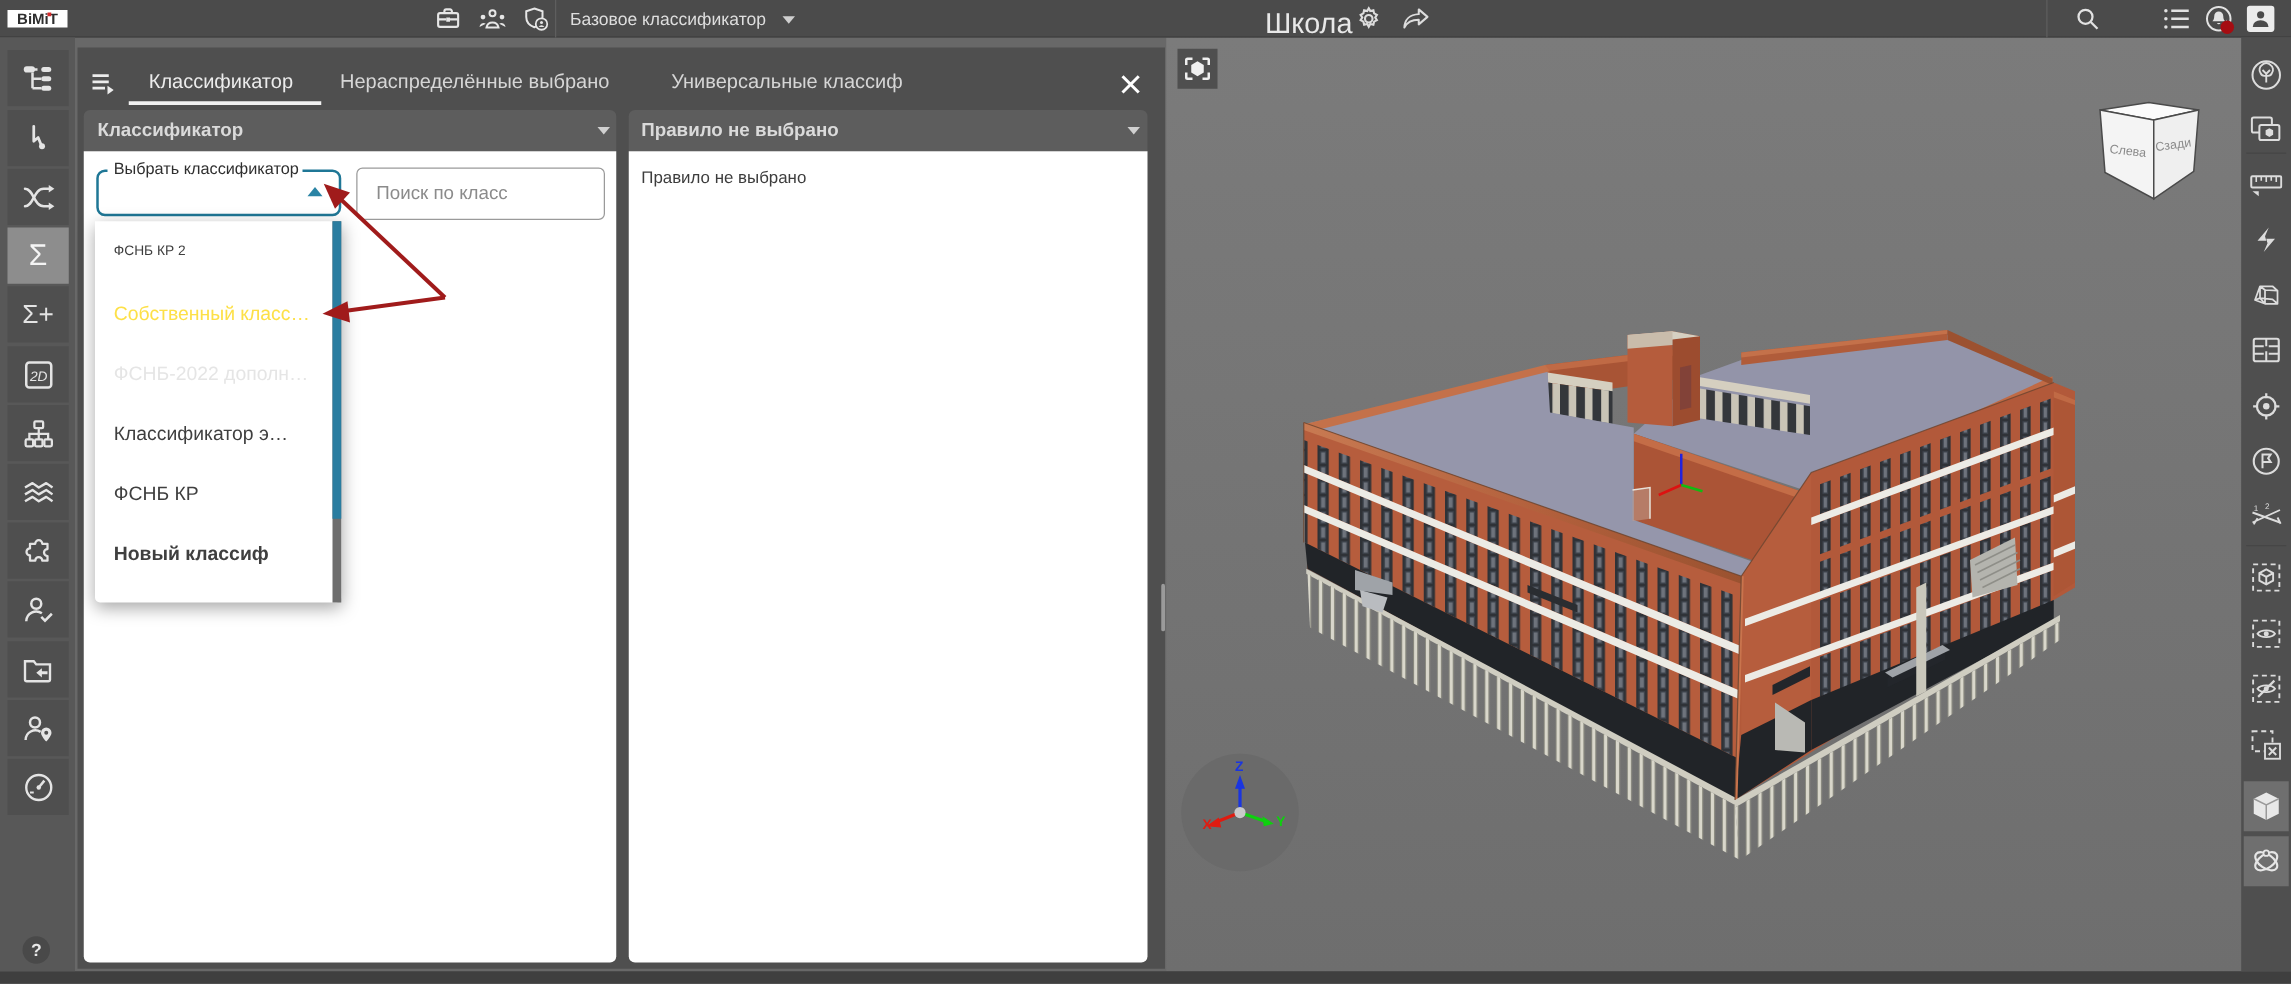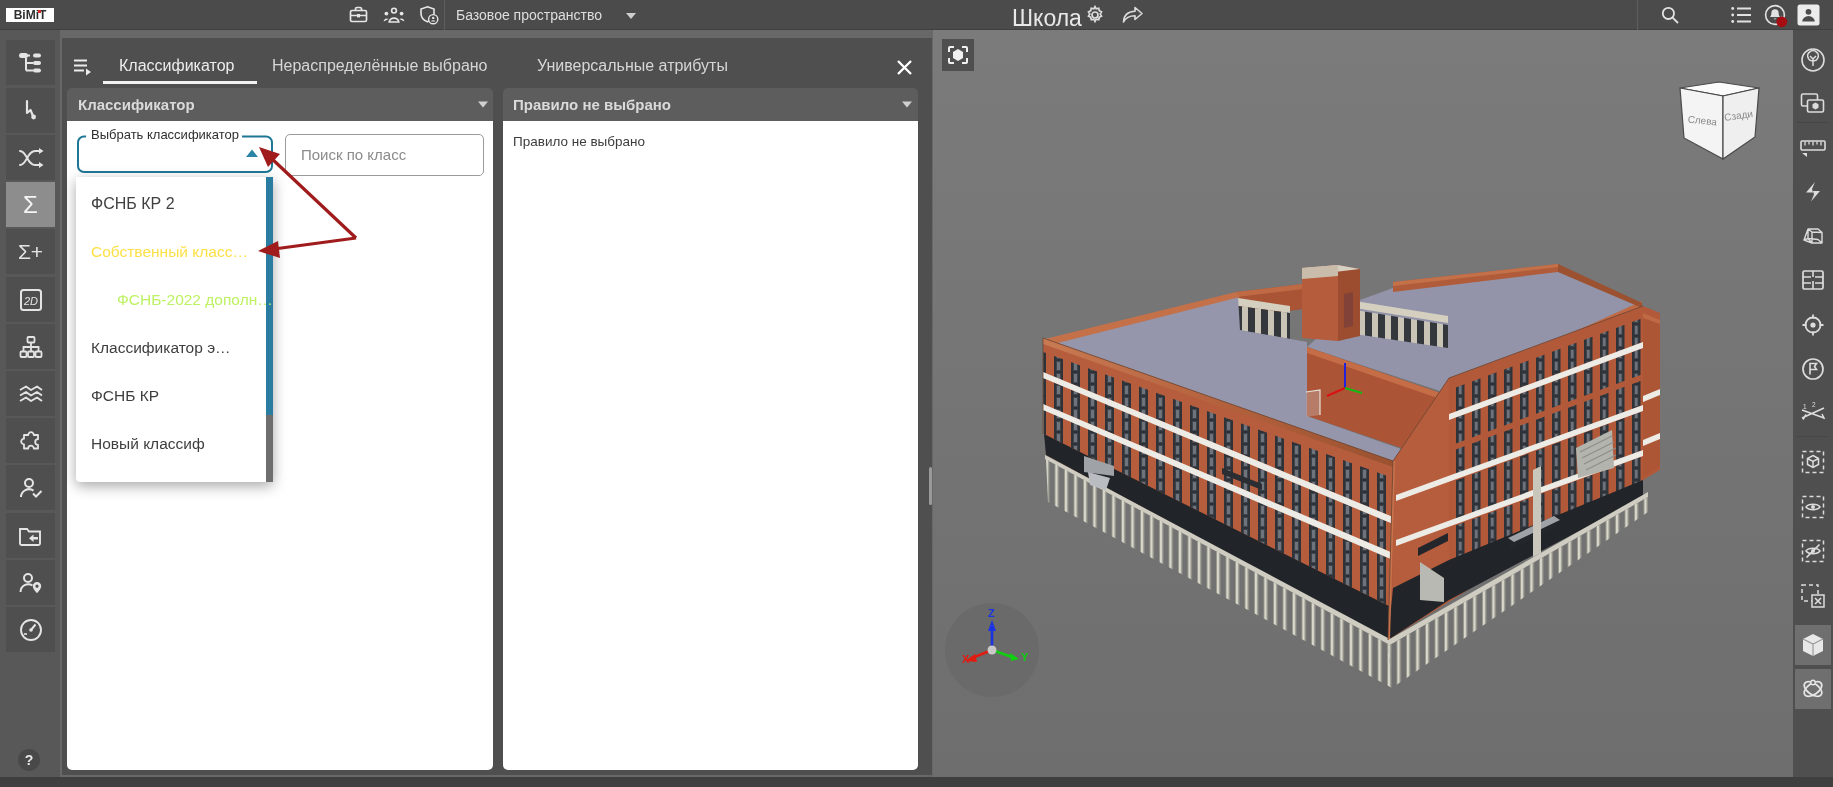--- a/index.html
+++ b/index.html
@@ -191,21 +191,21 @@
       <path d="M21.4 15.6 a3.2 3.2 0 0 0 -5 -2.6" fill="#e6e6e6"></path>
     </svg>
 
     <svg class="abs" style="left:419px;top:5px;" width="21" height="21" viewBox="0 0 21 21">
       <path d="M8.5 1.8 L15 4 v4.6 c0 4 -2.6 6.8 -6.5 8.2 C4.6 15.4 2 12.6 2 8.6 V4 Z" fill="none" stroke="#e6e6e6" stroke-width="1.6"></path>
       <circle cx="14.2" cy="14.2" r="4.6" fill="#4b4b4b" stroke="#e6e6e6" stroke-width="1.4"></circle>
       <circle cx="14.2" cy="12.9" r="1.2" fill="#e6e6e6"></circle>
       <path d="M11.9 16.6 a2.6 2.6 0 0 1 4.6 0" fill="#e6e6e6"></path>
     </svg>
     <div class="abs" style="left:444px;top:0;width:1px;height:30px;background:#5e5e5e;"></div>
-    <div class="abs" style="left:456px;top:7px;color:#dedede;font-size:14px;">Базовое пространство</div>
+    <div class="abs" style="left:456px;top:7px;color:#dedede;font-size:14px;">Базовое классификатор</div>
     <svg class="abs" style="left:625px;top:12px;" width="12" height="8" viewBox="0 0 12 8">
         <path d="M1 1 L6 7 L11 1 Z" fill="#cfcfcf"></path>
       </svg>
     <div class="abs" style="left:1012px;top:5px;color:#e8e8e8;font-size:23px;">Школа</div>
 
     <svg class="abs" style="left:1085px;top:5px;" width="20" height="20" viewBox="0 0 20 20">
       <g fill="none" stroke="#dcdcdc" stroke-width="1.7">
         <circle cx="10" cy="10" r="3"></circle>
         <path d="M10 1.6 l1.2 2.2 2.5-.6 .6 2.5 2.2 1.2 -1.3 2.1 1.3 2.1 -2.2 1.2 -.6 2.5 -2.5 -.6 -1.2 2.2 -1.2 -2.2 -2.5 .6 -.6 -2.5 -2.2 -1.2 1.3 -2.1 -1.3 -2.1 2.2 -1.2 .6 -2.5 2.5 .6 Z"></path>
       </g>
@@ -451,21 +451,21 @@
   <div class="abs" id="panel" style="left:62px;top:38px;width:870px;height:737px;background:#4f4f4f;"></div>
 
   <svg class="abs" style="left:73px;top:58px;" width="18" height="18" viewBox="0 0 18 18">
       <g stroke="#ececec" stroke-width="2.2" fill="none">
         <path d="M1 2.5 h13 M1 7.5 h13 M1 12.5 h10"></path>
       </g>
       <path d="M13 10.5 L18 14 L13 17.5 Z" fill="#ececec"></path>
     </svg>
   <div class="abs" style="left:119px;top:57px;color:#ececec;font-size:16px;font-weight:500;">Классификатор</div>
   <div class="abs" style="left:272px;top:57px;color:#d6d6d6;font-size:16px;font-weight:500;">Нераспределённые выбрано</div>
-  <div class="abs" style="left:537px;top:57px;color:#d6d6d6;font-size:16px;font-weight:500;">Универсальные атрибуты</div>
+  <div class="abs" style="left:537px;top:57px;color:#d6d6d6;font-size:16px;font-weight:500;">Универсальные классиф</div>
   <div class="abs" style="left:103px;top:81px;width:154px;height:3px;background:#f2f2f2;"></div>
   <svg class="abs" style="left:896px;top:59px;" width="17" height="17" viewBox="0 0 17 17">
       <path d="M2 2 L15 15 M15 2 L2 15" stroke="#fff" stroke-width="2.4"></path>
     </svg>
 
   <div class="abs" style="left:67px;top:88px;width:426px;height:33px;background:#5d5d5d;border-radius:5px 5px 0 0;"></div>
   <div class="abs" style="left:78px;top:96px;color:#dadada;font-size:15px;font-weight:bold;">Классификатор</div>
   <svg class="abs" style="left:477px;top:100px;" width="12" height="9" viewBox="0 0 12 9">
       <path d="M1 1.5 L6 7.5 L11 1.5 Z" fill="#d0d0d0"></path>
     </svg>
@@ -484,26 +484,26 @@
     <path d="M172 32 L178 24.5 L184 32 Z" fill="#2a84a5"></path>
   </svg>
   <div class="abs" style="left:91px;top:127px;color:#2f2f2f;font-size:13px;background:transparent;">Выбрать классификатор</div>
 
   <div class="abs" style="left:285px;top:134px;width:199px;height:42px;border:1px solid #9a9a9a;border-radius:5px;background:#fff;"></div>
   <div class="abs" style="left:301px;top:146px;color:#8b8b8b;font-size:15px;">Поиск по класс</div>
 
   <div class="abs" style="left:76px;top:177px;width:197px;height:305px;background:#fff;box-shadow:0 4px 14px rgba(0,0,0,0.35);border-radius:0 0 4px 4px;"></div>
   <div class="abs" style="left:266px;top:177px;width:7px;height:305px;background:#6e6e6e;"></div>
   <div class="abs" style="left:266px;top:177px;width:7px;height:238px;background:#2a7da0;"></div>
-  <div class="abs" style="left:91px;top:195px;color:#3f3f3f;font-size:16px;">ФСНБ КР 2</div>
+  <div class="abs" style="left:91px;top:195px;color:#3f3f3f;font-size:11px;">ФСНБ КР 2</div>
   <div class="abs" style="left:91px;top:243px;color:#fde047;font-size:15.5px;">Собственный класс…</div>
-  <div class="abs" style="left:91px;top:291px;color:#bef264;font-size:15.5px;margin-left:26px;">ФСНБ-2022 дополн…</div>
+  <div class="abs" style="left:91px;top:291px;color:#e5e5e5;font-size:15.5px;">ФСНБ-2022 дополн…</div>
   <div class="abs" style="left:91px;top:339px;color:#3f3f3f;font-size:15.5px;">Классификатор э…</div>
   <div class="abs" style="left:91px;top:387px;color:#3f3f3f;font-size:15.5px;">ФСНБ КР</div>
-  <div class="abs" style="left:91px;top:435px;color:#3f3f3f;font-size:15.5px;">Новый классиф</div>
+  <div class="abs" style="left:91px;top:435px;color:#3f3f3f;font-size:15.5px;font-weight:bold;">Новый классиф</div>
 
   <svg class="abs" style="left:240px;top:140px;" width="140" height="125" viewBox="0 0 140 125">
     <g stroke="#a01b1b" stroke-width="3.2" fill="none">
       <path d="M116 98 L30 17"></path>
       <path d="M116 98 L34 109"></path>
     </g>
     <path d="M19 7 L40 14 L28 27 Z" fill="#a01b1b"></path>
     <path d="M18 111 L38 101 L40 118 Z" fill="#a01b1b"></path>
   </svg>
 

